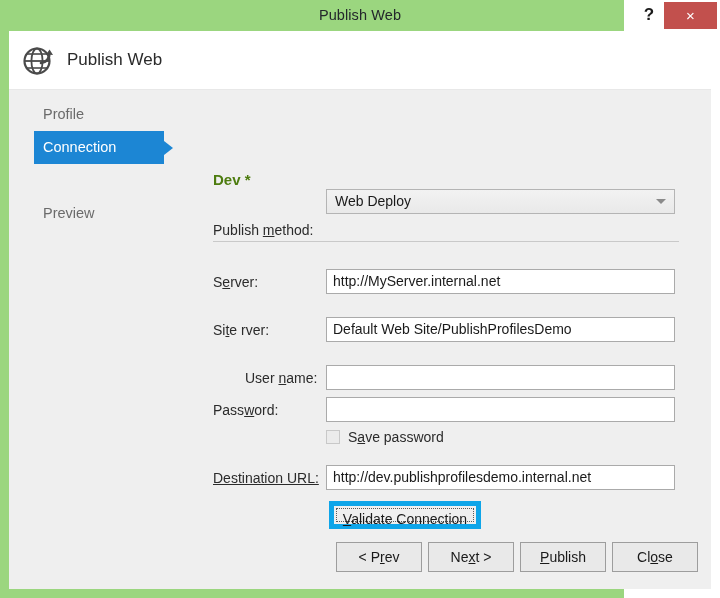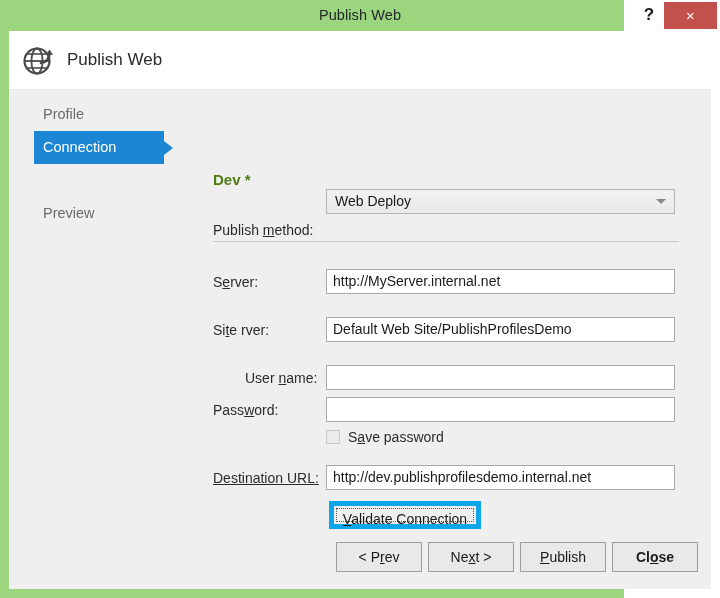--- a/index.html
+++ b/index.html
@@ -311,21 +311,21 @@
     line-height: 28px;
     text-align: center;
     font-size: 14px;
     color: #1a1a1a;
     cursor: default;
     white-space: nowrap;
   }
   .btn-prev   { left: 327px; }
   .btn-next   { left: 419px; }
   .btn-publish{ left: 511px; }
-  .btn-close  { left: 603px; font-weight: bold; }
+  .btn-close  { left: 603px; }
 </style>
 </head>
 <body>
 
 <div class="window">
 
   <div class="titlebar">
     <div class="titlebar-text">Publish Web</div>
     <div class="help-btn">?</div>
     <div class="close-btn">×</div>

